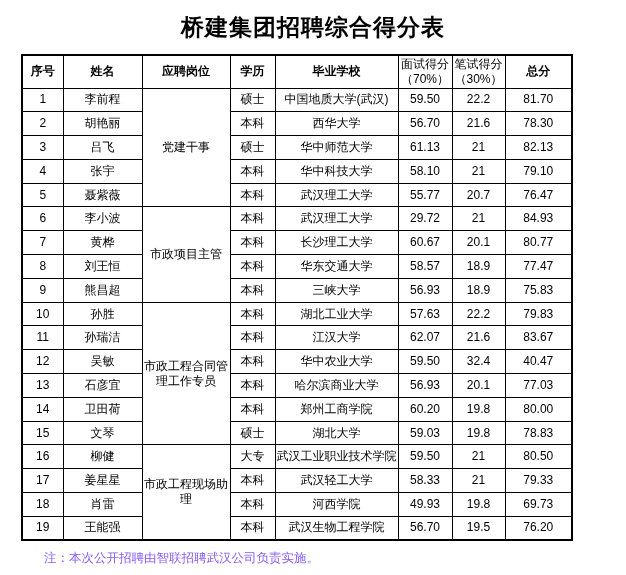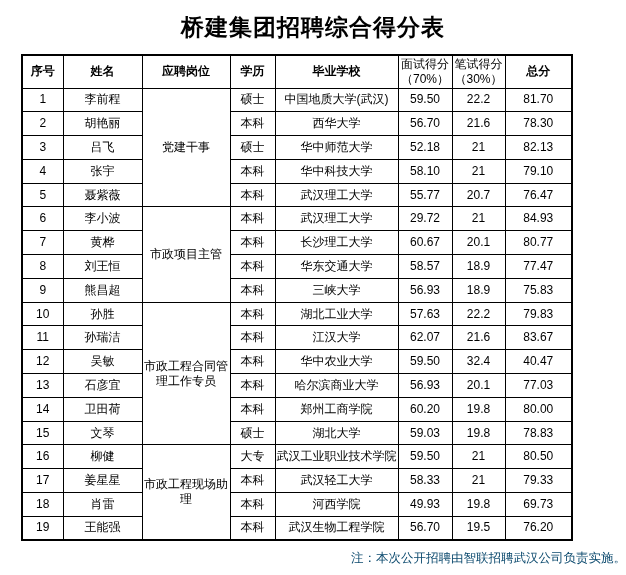--- a/index.html
+++ b/index.html
@@ -53,22 +53,22 @@
     white-space: pre-line;
     padding: 0;
   }
   td.cell-position {
     font-size: 12px;
     line-height: 1.3;
   }
   .footnote {
     margin: 9px 0 0 44px;
     font-size: 12.5px;
-    color: #0c4a6e;
-    text-align: right;
+    color: #8b5cf6;
+    text-align: left;
   }
 </style>
 </head>
 <body>
 
 <div class="page">
 
   <h1 class="doc-title">桥建集团招聘综合得分表</h1>
 
   <table class="score-table">
@@ -114,21 +114,21 @@
           <td>西华大学</td>
           <td>56.70</td>
           <td>21.6</td>
           <td>78.30</td>
         </tr>
         <tr>
           <td>3</td>
           <td>吕飞</td>
           <td>硕士</td>
           <td>华中师范大学</td>
-          <td>52.18</td>
+          <td>61.13</td>
           <td>21</td>
           <td>82.13</td>
         </tr>
         <tr>
           <td>4</td>
           <td>张宇</td>
           <td>本科</td>
           <td>华中科技大学</td>
           <td>58.10</td>
           <td>21</td>

